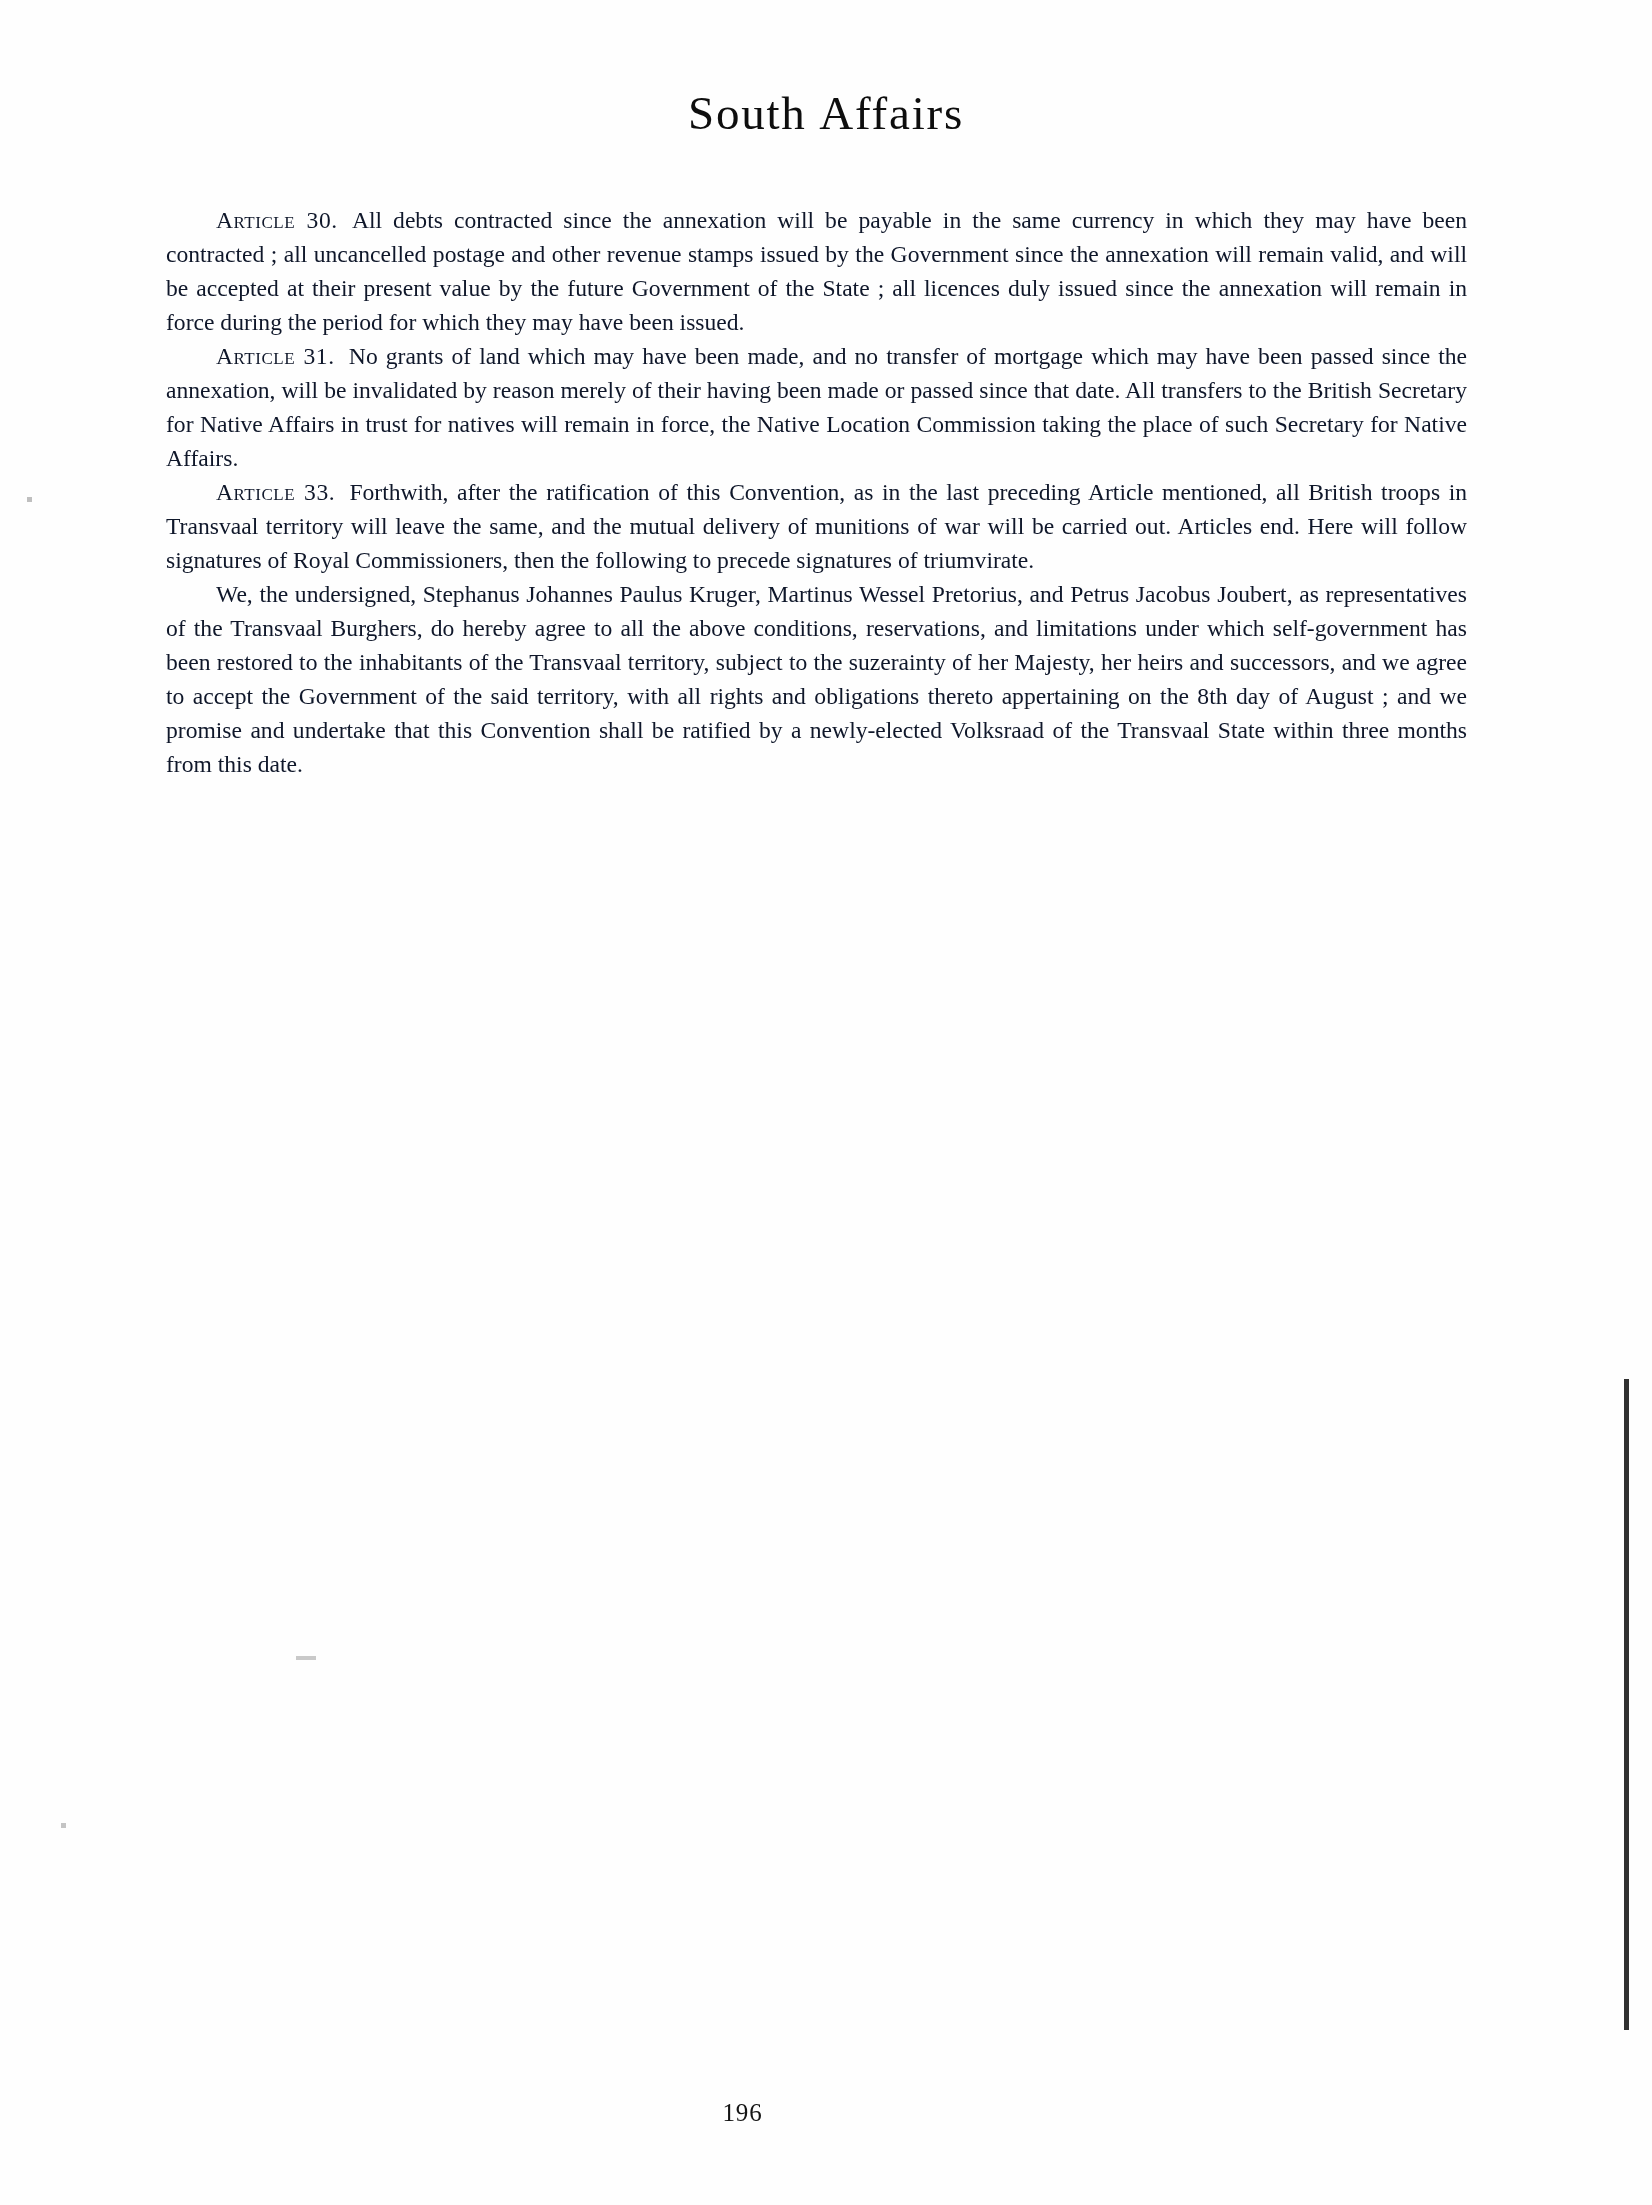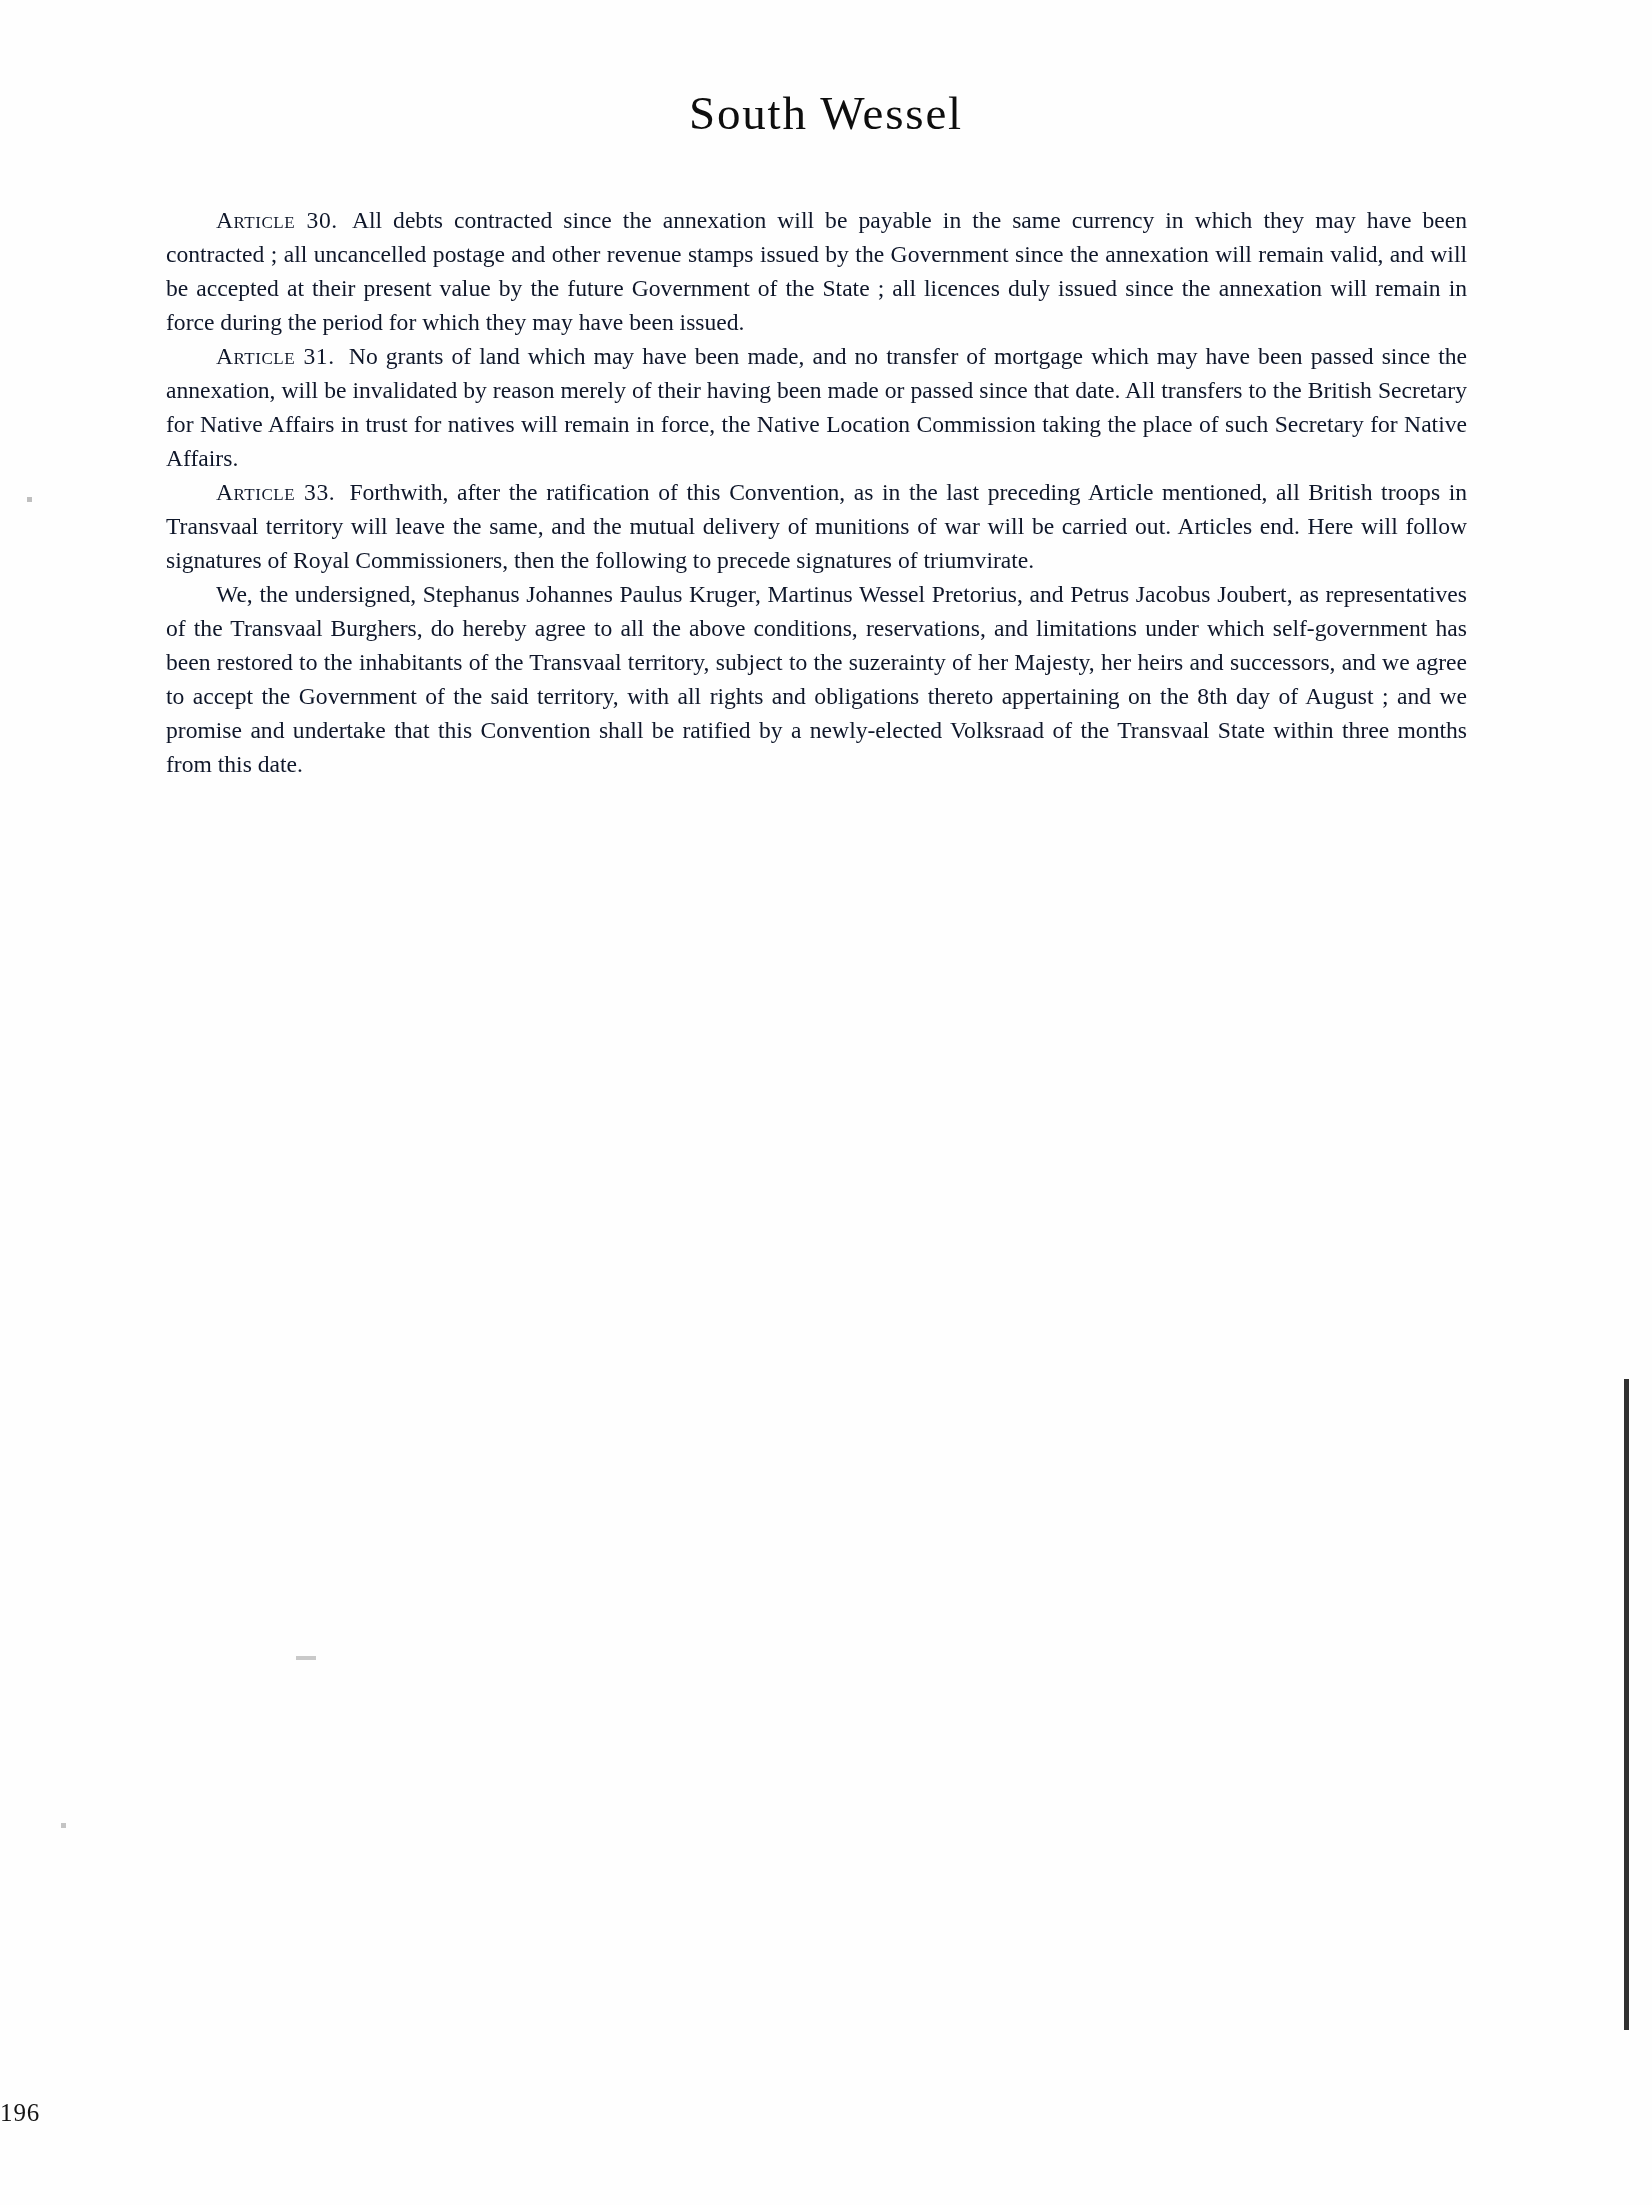--- a/index.html
+++ b/index.html
@@ -53,21 +53,21 @@
   .art-label {
     font-variant: small-caps;
     letter-spacing: 0.5px;
   }
   .gap-small { display: inline-block; width: 14.3px; }
   .folio {
     position: absolute;
     top: 2099px;
     left: 0;
     width: 1485px;
-    text-align: left;
+    text-align: center;
     font-size: 25px;
     color: #141414;
     letter-spacing: 0.9px;
   }
   
   .artifact {
     position: absolute;
     background: #8a8a8a;
   }
   .art-1 { left: 27px;  top: 497px;  width: 4.5px;  height: 5.3px;  opacity: .55; }
@@ -82,21 +82,21 @@
     background: #1a1a1a;
     opacity: .9;
   }
 </style>
 </head>
 <body>
 
 <div class="page">
 
   <div class="page-title">
-    <span>South</span><span class="spacer"></span><span>Wessel</span>
+    <span>South</span><span class="spacer"></span><span>Affairs</span>
   </div>
 
   <div class="body-text">
 
     <p class="para"><span class="art-label">Article 30.</span><span class="gap-small"></span><span>All debts contracted since the annexation will be payable in the same currency in which they may have been contracted ; all uncancelled postage and other revenue stamps issued by the Government since the annexation will remain valid, and will be accepted at their present value by the future Government of the State ; all licences duly issued since the annexation will remain in force during the period for which they may have been issued.</span></p>
 
     <p class="para"><span class="art-label">Article 31.</span><span class="gap-small"></span><span>No grants of land which may have been made, and no transfer of mortgage which may have been passed since the annexation, will be invalidated by reason merely of their having been made or passed since that date.   All transfers to the British Secretary for Native Affairs in trust for natives will remain in force, the Native Location Commission taking the place of such Secretary for Native Affairs.</span></p>
 
 
     <p class="para"><span class="art-label">Article 33.</span><span class="gap-small"></span><span>Forthwith, after the ratification of this Convention, as in the last preceding Article mentioned, all British troops in Transvaal territory will leave the same, and the mutual delivery of munitions of war will be carried out.   Articles end. Here will follow signatures of Royal Commissioners, then the following to precede signatures of triumvirate.</span></p>

